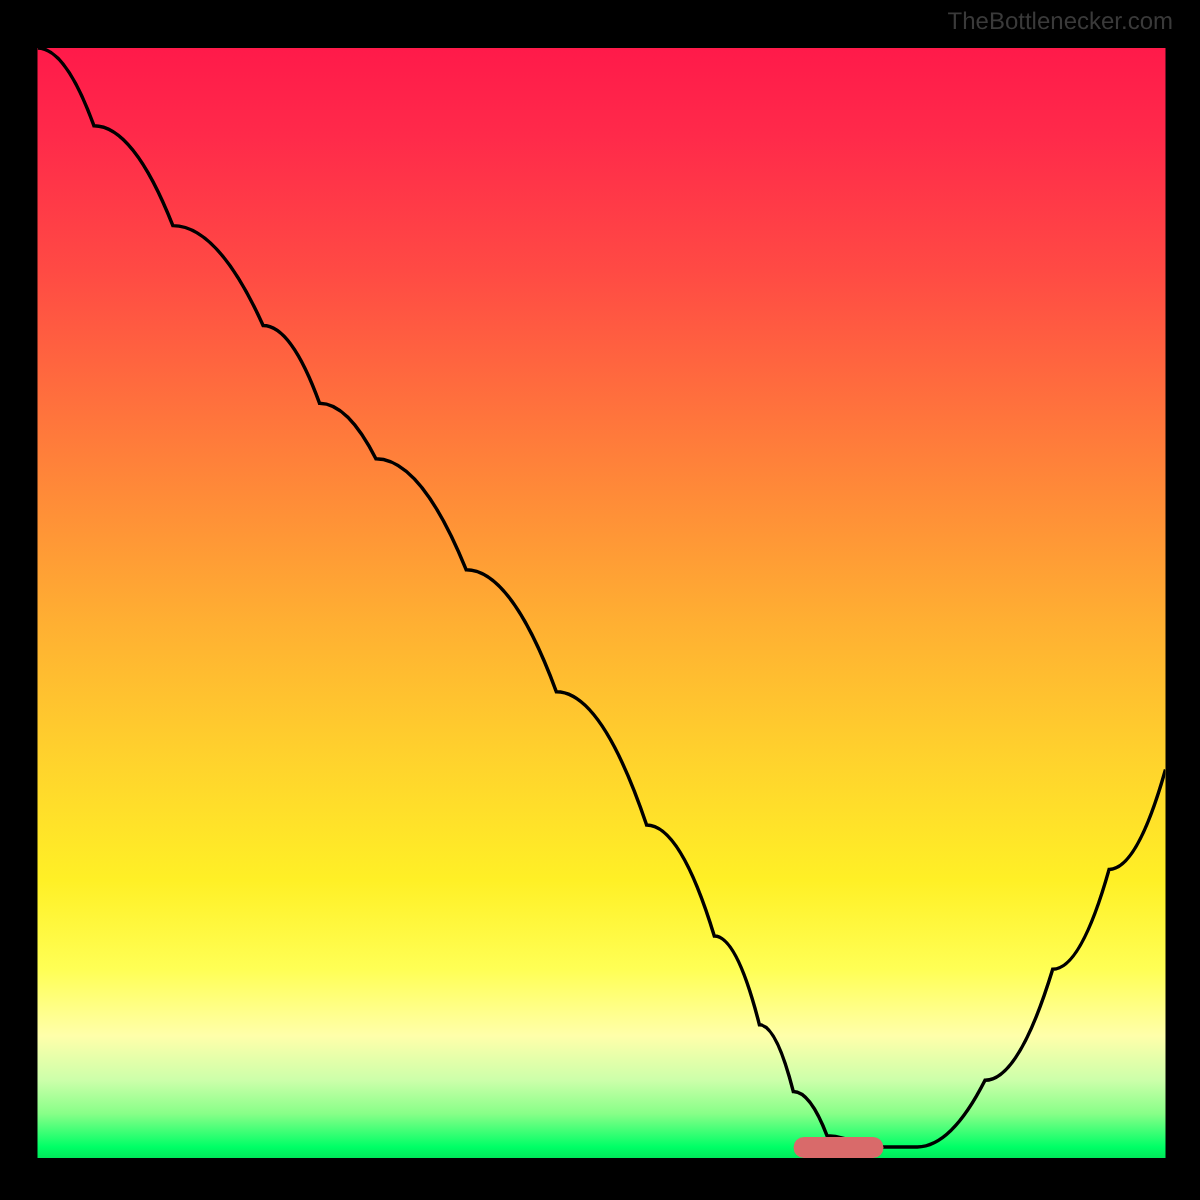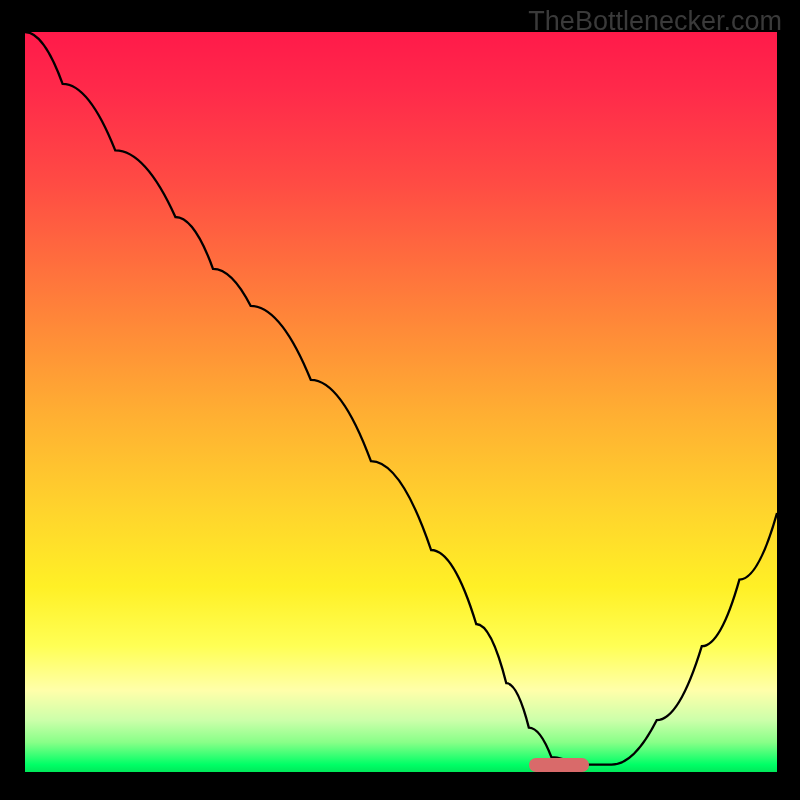--- a/index.html
+++ b/index.html
@@ -8,21 +8,21 @@
     height: 800px;
     background: #000;
     position: relative;
     font-family: Arial, sans-serif;
   }
   .watermark {
     position: absolute;
     top: 6px;
     right: 18px;
     color: #3a3a3a;
-    font-size: 27px;
+    font-size: 16px;
     font-weight: 500;
     z-index: 10;
   }
   .chart-container {
     position: absolute;
     top: 32px;
     left: 25px;
     width: 752px;
     height: 740px;
   }

